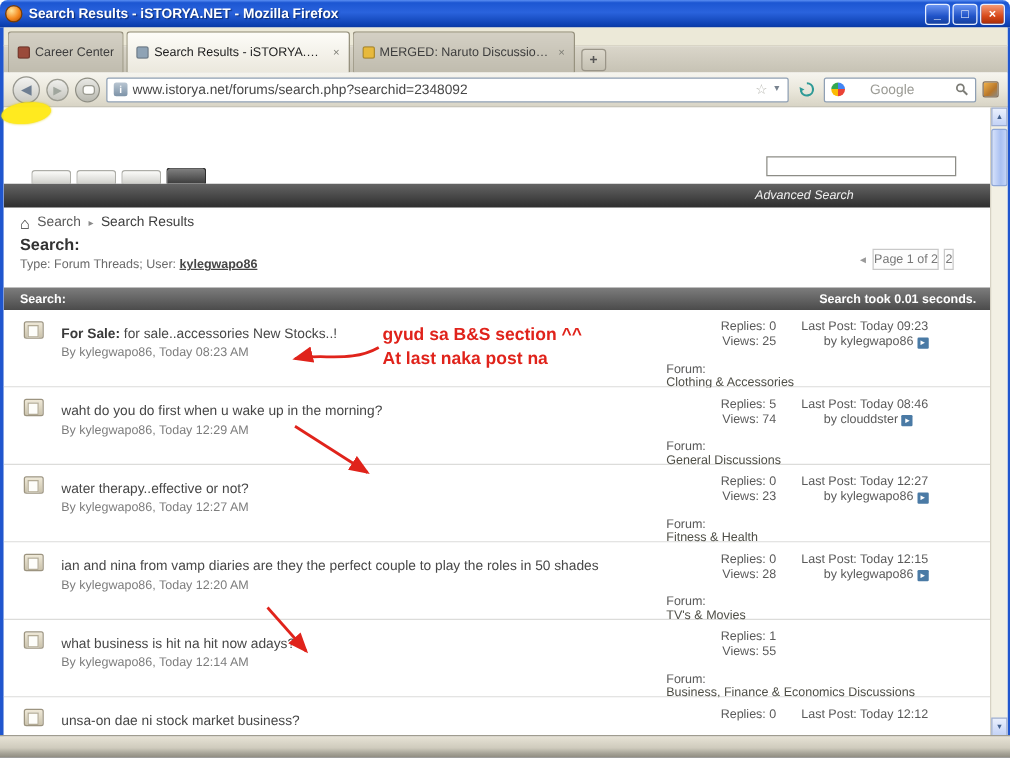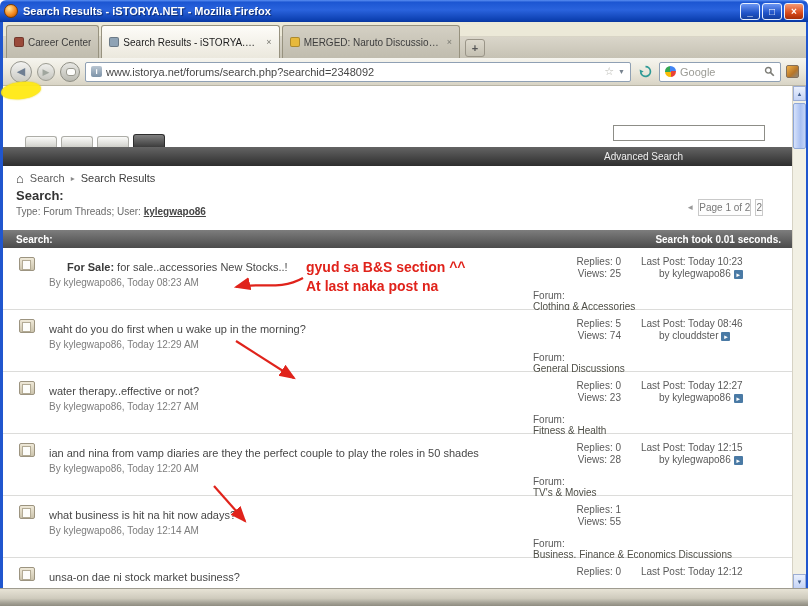--- a/index.html
+++ b/index.html
@@ -53,21 +53,21 @@
   .bubble-btn::after{content:"";position:absolute;left:5px;top:5px;width:8px;height:6px;border-radius:3px;background:#fdfdfb;border:1px solid #9a9a90;}
   .urlbar{flex:1;height:20px;background:#fff;border:1px solid #8fa0b4;border-radius:2px;
     display:flex;align-items:center;gap:4px;padding:0 5px;font-size:11px;color:#474747;box-sizing:border-box;}
   .url-favicon{width:11px;height:11px;border-radius:2px;background:linear-gradient(180deg,#b9c6d2,#7d93a8);
     color:#fff;font-size:8px;font-weight:bold;display:flex;align-items:center;justify-content:center;flex:0 0 auto;}
   .url-text{flex:1;white-space:nowrap;overflow:hidden;}
   .star{color:#b9b9b3;font-size:11px;}
   .drop{color:#78838f;font-size:7px;}
   .reload-btn{width:18px;height:18px;display:flex;align-items:center;justify-content:center;flex:0 0 auto;}
   .searchbox{width:122px;height:20px;background:#fff;border:1px solid #8fa0b4;border-radius:2px;
-    display:flex;align-items:center;gap:4px;padding:0 5px;box-sizing:border-box;flex:0 0 auto;}
+    display:flex;align-items:center;gap:20px;padding:0 5px;box-sizing:border-box;flex:0 0 auto;}
   .glogo{width:11px;height:11px;border-radius:50%;flex:0 0 auto;
     background:conic-gradient(#4285f4 0 25%,#ea4335 25% 50%,#fbbc05 50% 75%,#34a853 75% 100%);}
   .gtext{flex:1;color:#9b9b95;font-size:11px;white-space:nowrap;overflow:hidden;}
   .ext-icon{width:13px;height:13px;border-radius:2px;flex:0 0 auto;
     background:linear-gradient(135deg,#f2b24a,#b6762a 60%,#8a8a84);border:1px solid #84705a;box-sizing:border-box;}
   
   .hl-oval{position:absolute;left:1px;top:82px;width:40px;height:17px;background:#ffe914;border-radius:50%;
     transform:rotate(-7deg);opacity:.95;z-index:42;box-shadow:0 0 2px #e3cd00;}
   
   .content{position:absolute;left:3px;top:86px;width:790px;height:503px;background:#fff;overflow:hidden;z-index:1;}
@@ -75,21 +75,21 @@
   .stab{padding:5px 15px;font-size:11px;font-weight:bold;color:#474747;white-space:nowrap;
     background:linear-gradient(180deg,#fbfbf9,#dededa 70%,#cfcfc9);border:1px solid #adada7;border-bottom:none;
     border-radius:3px 3px 0 0;}
   .stab.active{background:linear-gradient(180deg,#808080,#3c3c3c);color:#fff;border-color:#2e2e2e;padding:6px 15px;}
   .forum-search{position:absolute;right:28px;top:39px;width:152px;height:16px;border:1px solid #8d8d87;
     font-size:10px;padding:1px 4px;box-sizing:border-box;background:#fff;font-family:"Liberation Sans",sans-serif;}
   .subnav{position:absolute;left:0;top:61px;width:100%;height:19px;
     background:linear-gradient(180deg,#646464,#2e2e2e);display:flex;align-items:center;font-size:10px;color:#efefef;}
   .subnav-links{display:flex;gap:11px;padding-left:17px;}
   .subnav-link{white-space:nowrap;}
-  .adv{position:absolute;right:110px;}
+  .adv{position:absolute;right:110px;font-style:italic;}
   .breadcrumb{position:absolute;left:13px;top:86px;display:flex;align-items:center;gap:6px;font-size:11px;color:#5a5a5a;}
   .home-glyph{font-size:13px;color:#333;line-height:11px;}
   .crumb-sep{font-size:8px;color:#8a8a8a;}
   .crumb-current{color:#3e3e3e;}
   .s-heading{position:absolute;left:13px;top:102px;font-size:13px;font-weight:bold;color:#333;}
   .s-meta{position:absolute;left:13px;top:120px;font-size:10px;color:#6a6a6a;}
   .s-meta b{color:#454545;text-decoration:underline;}
   .pagination{position:absolute;right:30px;top:113px;display:flex;align-items:center;gap:4px;font-size:10px;color:#777;}
   .page-prev{font-size:8px;color:#9a9a9a;}
   .pagebox{border:1px solid #c9c9c9;background:#fdfdfd;padding:2px 0;}
@@ -98,21 +98,21 @@
     display:flex;align-items:center;}
   .rheader .rl{padding-left:13px;}
   .rheader .rr{position:absolute;right:12px;}
   .rows{position:absolute;left:0;top:162px;width:100%;}
   .result-row{position:relative;height:62px;border-bottom:1px solid #dcdcda;box-sizing:border-box;background:#fff;}
   .row-icon{position:absolute;left:16px;top:9px;width:16px;height:14px;border-radius:2px;
     background:linear-gradient(180deg,#efe9d8,#cbc3ac);border:1px solid #9c9480;box-sizing:border-box;}
   .row-icon::after{content:"";position:absolute;left:2px;top:2px;width:7px;height:8px;background:#fdfdfa;border:1px solid #b3ab95;}
   .row-main{position:absolute;left:46px;top:13px;width:470px;}
   .row-title{font-size:11px;color:#474747;white-space:nowrap;overflow:hidden;}
-  .row-title b{margin-right:3px;color:#3a3a3a;margin-left:18px;}
+  .row-title b{margin-right:3px;color:#3a3a3a;}
   .row-byline{margin-top:4px;font-size:10px;color:#7d7d7d;}
   .row-stats{position:absolute;left:540px;top:8px;width:78px;text-align:right;font-size:10px;color:#5a5a5a;line-height:12px;}
   .row-last{position:absolute;left:638px;top:8px;width:148px;font-size:10px;color:#5a5a5a;line-height:12px;}
   .row-lastby{padding-left:18px;display:flex;align-items:center;gap:3px;}
   .goto-icon{width:9px;height:9px;background:#4a7aa5;color:#fff;font-size:7px;line-height:9px;text-align:center;border-radius:1px;}
   .row-forum{position:absolute;left:530px;top:42px;font-size:10px;line-height:11px;color:#5a5a5a;width:255px;}
   .forum-name{color:#4f4f47;}
   
   .anno{position:absolute;left:306px;top:258px;z-index:41;color:#e0231b;font-weight:bold;font-size:14px;line-height:19px;}
   .arrows{position:absolute;left:0;top:0;width:808px;height:606px;z-index:40;pointer-events:none;}
@@ -253,21 +253,21 @@
     <span class="row-icon"></span>
     <div class="row-main">
       <div class="row-title"><b>For Sale:</b><span>for sale..accessories New Stocks..!</span></div>
       <div class="row-byline">By kylegwapo86, Today 08:23 AM</div>
     </div>
     <div class="row-stats">
       <div>Replies: 0</div>
       <div>Views: 25</div>
     </div>
     <div class="row-last">
-      <div>Last Post: Today 10:23</div>
+      <div>Last Post: Today 09:23</div>
       <div class="row-lastby">
         <span>by kylegwapo86</span>
         <span class="goto-icon">▸</span>
       </div>
     </div>
     <div class="row-forum">
       <div>Forum:</div>
       <div class="forum-name">Clothing &amp; Accessories</div>
     </div>
   </div>

